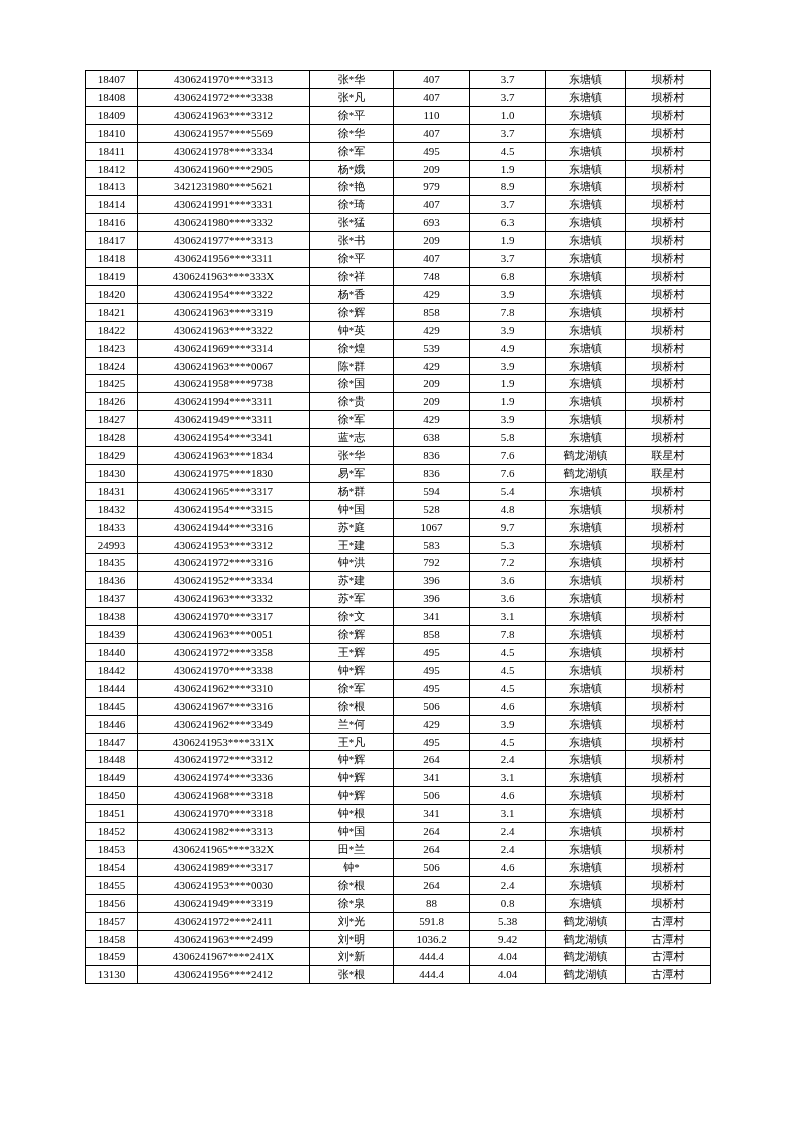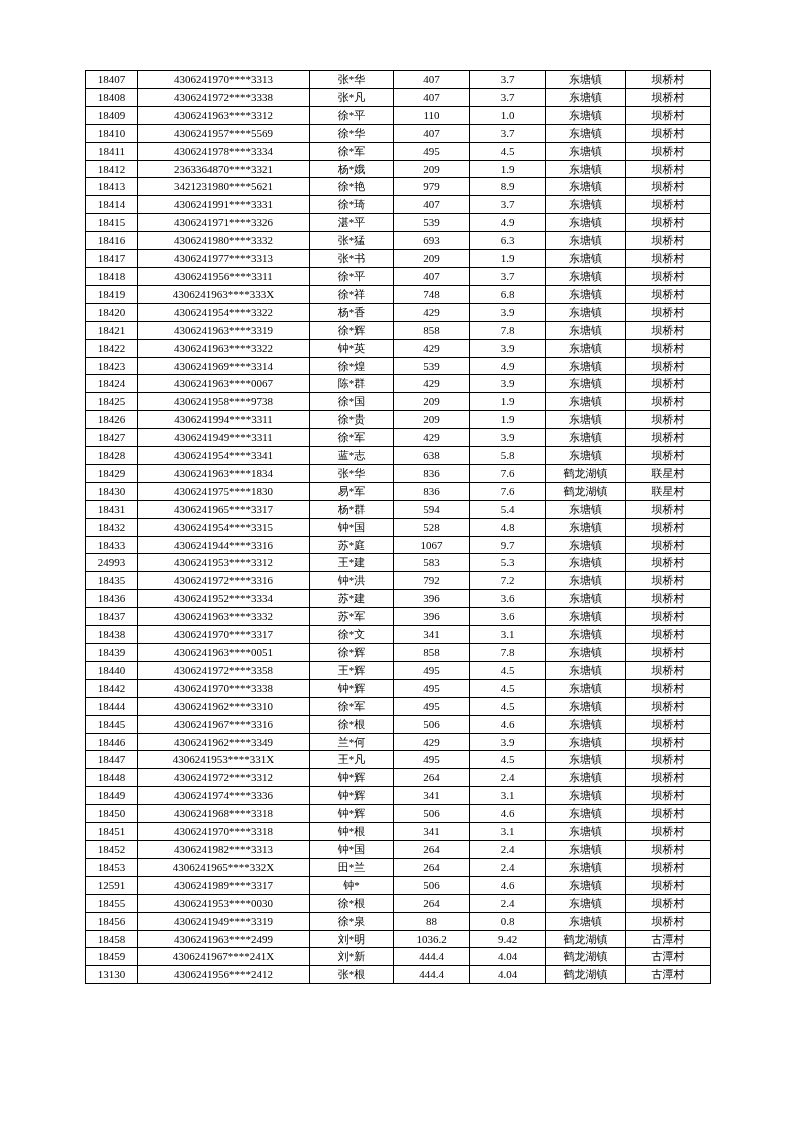--- a/index.html
+++ b/index.html
@@ -105,21 +105,21 @@
           <td>18411</td>
           <td>4306241978****3334</td>
           <td>徐*军</td>
           <td>495</td>
           <td>4.5</td>
           <td>东塘镇</td>
           <td>坝桥村</td>
         </tr>
         <tr>
           <td>18412</td>
-          <td>2363364870****3321</td>
+          <td>4306241960****2905</td>
           <td>杨*娥</td>
           <td>209</td>
           <td>1.9</td>
           <td>东塘镇</td>
           <td>坝桥村</td>
         </tr>
         <tr>
           <td>18413</td>
           <td>3421231980****5621</td>
           <td>徐*艳</td>
@@ -127,29 +127,20 @@
           <td>8.9</td>
           <td>东塘镇</td>
           <td>坝桥村</td>
         </tr>
         <tr>
           <td>18414</td>
           <td>4306241991****3331</td>
           <td>徐*琦</td>
           <td>407</td>
           <td>3.7</td>
-          <td>东塘镇</td>
-          <td>坝桥村</td>
-        </tr>
-        <tr>
-          <td>18415</td>
-          <td>4306241971****3326</td>
-          <td>湛*平</td>
-          <td>539</td>
-          <td>4.9</td>
           <td>东塘镇</td>
           <td>坝桥村</td>
         </tr>
         <tr>
           <td>18416</td>
           <td>4306241980****3332</td>
           <td>张*猛</td>
           <td>693</td>
           <td>6.3</td>
           <td>东塘镇</td>
@@ -464,21 +455,21 @@
         <tr>
           <td>18453</td>
           <td>4306241965****332X</td>
           <td>田*兰</td>
           <td>264</td>
           <td>2.4</td>
           <td>东塘镇</td>
           <td>坝桥村</td>
         </tr>
         <tr>
-          <td>12591</td>
+          <td>18454</td>
           <td>4306241989****3317</td>
           <td>钟*</td>
           <td>506</td>
           <td>4.6</td>
           <td>东塘镇</td>
           <td>坝桥村</td>
         </tr>
         <tr>
           <td>18455</td>
           <td>4306241953****0030</td>
@@ -489,20 +480,29 @@
           <td>坝桥村</td>
         </tr>
         <tr>
           <td>18456</td>
           <td>4306241949****3319</td>
           <td>徐*泉</td>
           <td>88</td>
           <td>0.8</td>
           <td>东塘镇</td>
           <td>坝桥村</td>
+        </tr>
+        <tr>
+          <td>18457</td>
+          <td>4306241972****2411</td>
+          <td>刘*光</td>
+          <td>591.8</td>
+          <td>5.38</td>
+          <td>鹤龙湖镇</td>
+          <td>古潭村</td>
         </tr>
         <tr>
           <td>18458</td>
           <td>4306241963****2499</td>
           <td>刘*明</td>
           <td>1036.2</td>
           <td>9.42</td>
           <td>鹤龙湖镇</td>
           <td>古潭村</td>
         </tr>

